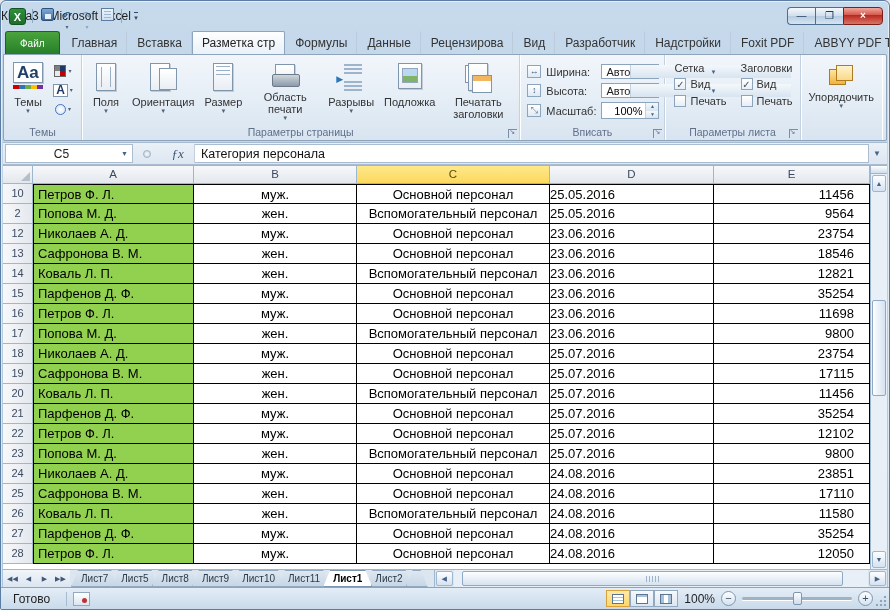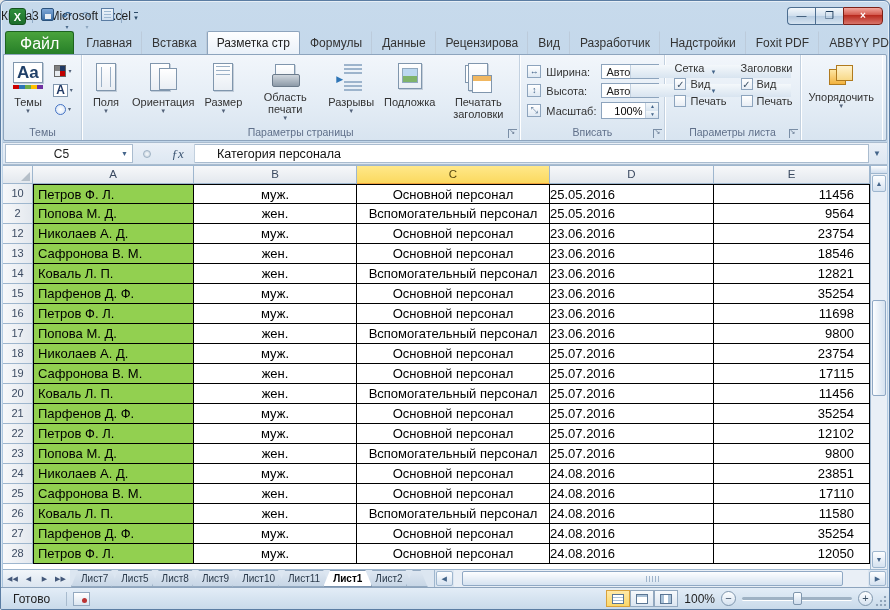--- a/index.html
+++ b/index.html
@@ -26,21 +26,21 @@
   .qmore{font-size:7px;color:#2b4a68;border-top:1px solid #2b4a68;line-height:8px;padding-top:1px;}
   .title-text{position:absolute;left:0;right:0;text-align:left;font-size:12px;color:#1e1e1e;pointer-events:none;}
   .winbtns{margin-left:auto;display:flex;z-index:2;}
   .wbtn{width:28px;height:18px;border:1px solid #4d6e90;border-right-width:0;font-size:10px;line-height:16px;
     text-align:center;color:#1c3c5c;background:linear-gradient(#f4f8fb,#cfdeed 50%,#b6cbe0 50%,#d6e4f1);}
   .wbtn:first-child{border-radius:4px 0 0 4px;}
   .wbtn.close{width:40px;border-right-width:1px;border-radius:0 4px 4px 0;color:#fff;font-weight:bold;
     background:linear-gradient(#f2a79d,#d3564a 45%,#b8281c 45%,#d8746a);border-color:#7c2017;}
   
   .tabstrip{height:25px;display:flex;align-items:flex-end;padding:0 6px 0 4px;flex:0 0 auto;}
-  .ftab{height:23px;padding:0 14px;margin-right:2px;border-radius:3px 3px 0 0;color:#fff;font-size:16px;
+  .ftab{height:23px;padding:0 14px;margin-right:2px;border-radius:3px 3px 0 0;color:#fff;font-size:10px;
     line-height:23px;background:linear-gradient(#4aa33c,#267f28);border:1px solid #1d621f;border-bottom:none;}
   .tab{height:23px;padding:0 9px;font-size:12px;line-height:23px;color:#333;border:1px solid transparent;
     border-bottom:none;border-right:1px solid #bccbdb;white-space:nowrap;}
   .tab.active{background:linear-gradient(#fdfeff,#eaf1f9);border:1px solid #8da4bd;border-bottom:none;
     border-radius:2px 2px 0 0;color:#222;}
   
   .ribbon{flex:0 0 87px;margin:0 2px;background:linear-gradient(#f2f6fb,#e3ecf5 60%,#d8e4f0);
     border:1px solid #8da4bd;border-radius:0 2px 2px 2px;display:flex;overflow:hidden;}
   .rgroup{position:relative;padding:3px 3px 15px 3px;display:flex;align-items:flex-start;
     border-right:1px solid #c3d1e0;box-shadow:1px 0 0 #ffffff;}
@@ -112,21 +112,21 @@
   
   .fbar{flex:0 0 23px;margin:1px 2px 0;display:flex;align-items:stretch;background:linear-gradient(#eaf0f7,#dde7f2);
     border:1px solid #aabccf;border-left:none;border-right:none;padding:1px 2px;}
   .namebox{width:128px;background:#fff;border:1px solid #aabccf;display:flex;align-items:center;}
   .namebox .nv{flex:1;text-align:center;font-size:12px;color:#222;}
   .namebox .na{width:15px;font-size:7px;color:#44658a;text-align:center;}
   .fbmid{width:62px;display:flex;align-items:center;justify-content:space-around;border-right:1px solid #c2d0de;}
   .dot{width:8px;height:8px;border-radius:50%;background:radial-gradient(#f7fafc,#bfcddb);border:1px solid #9fb2c4;}
   .fx{font-size:13px;font-style:italic;color:#3b5472;font-family:"Liberation Serif","DejaVu Serif",serif;}
   .finput{flex:1;background:#fff;border:1px solid #aabccf;border-left:none;font-size:12.5px;color:#111;
-    padding:0 22px;display:flex;align-items:center;}
+    padding:0 6px;display:flex;align-items:center;}
   .fexp{width:16px;display:flex;align-items:center;justify-content:center;font-size:8px;color:#44658a;}
   
   .gridzone{flex:1 1 auto;margin:0 2px;background:#fff;display:flex;overflow:hidden;border-top:1px solid #9eb6ce;}
   .sheetarea{flex:1;display:flex;flex-direction:column;overflow:hidden;}
   .colhdrs{flex:0 0 18px;display:flex;}
   .hcell{border-right:1px solid #9eb6ce;border-bottom:1px solid #9eb6ce;background:linear-gradient(#f7f8fa,#e3e8ee);
     font-size:11.5px;color:#3b4a61;text-align:center;line-height:17px;}
   .corner{width:30px;position:relative;}
   .corner::after{content:"";position:absolute;right:2px;bottom:2px;border-left:9px solid transparent;
     border-bottom:9px solid #b5bfc9;}

